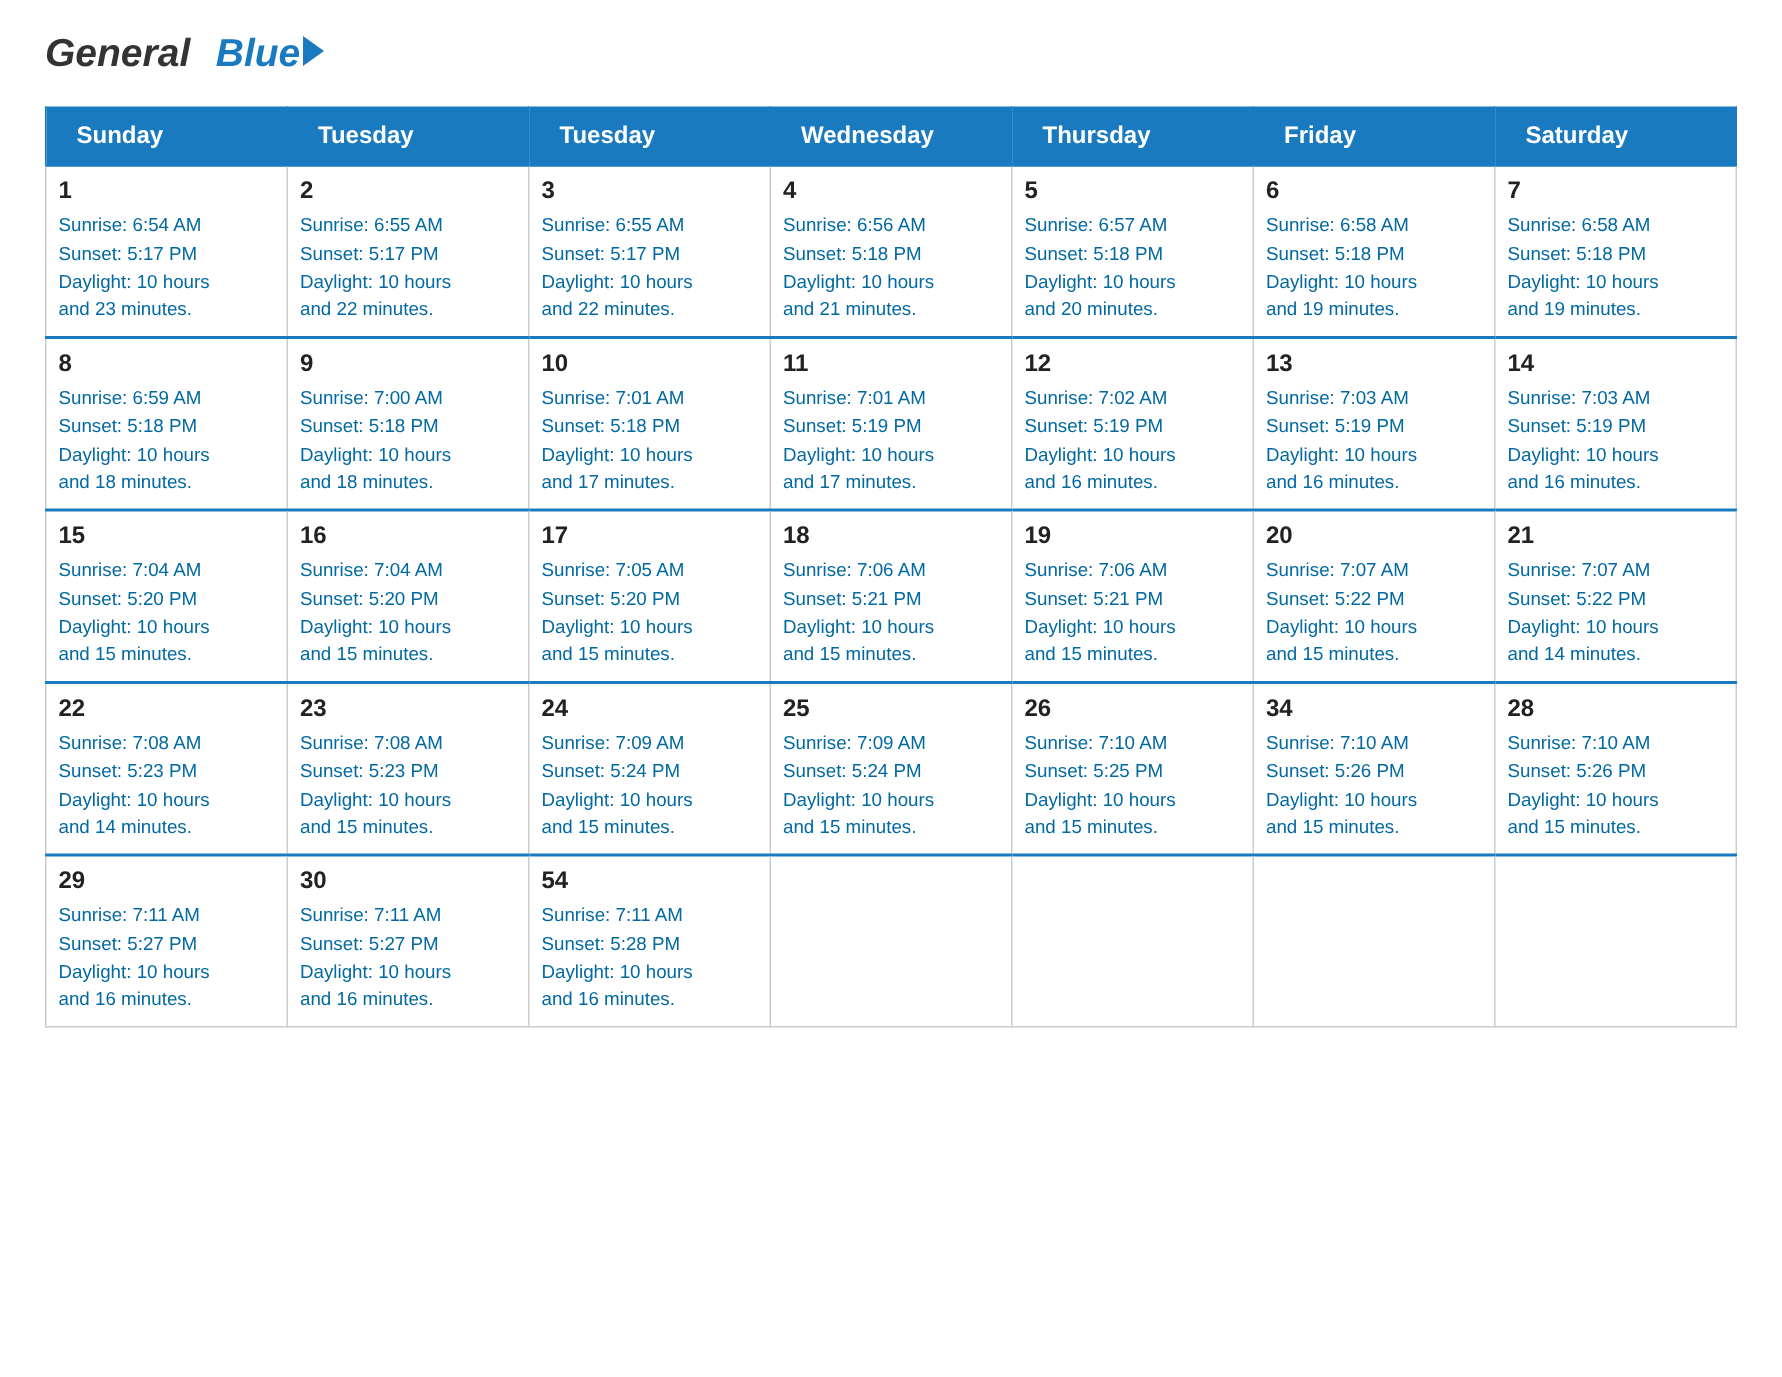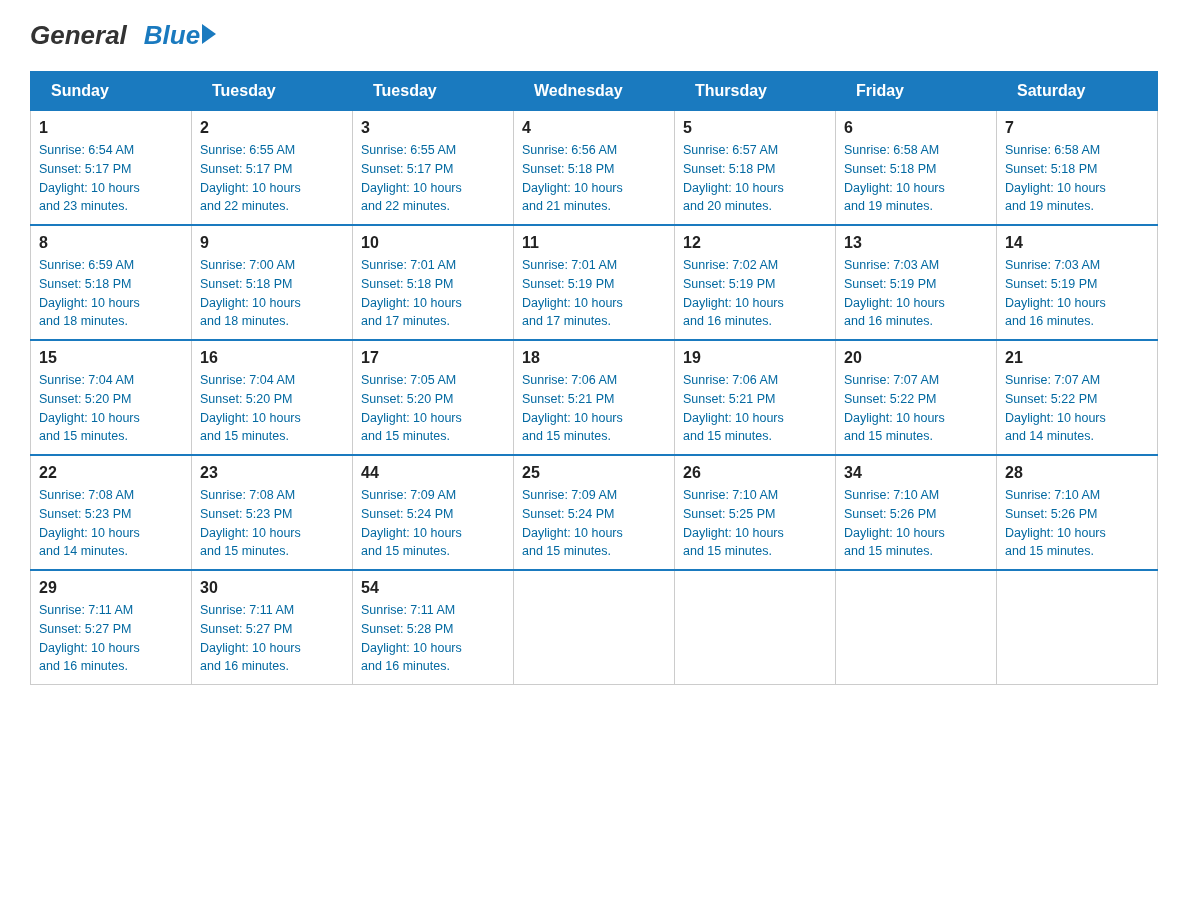--- a/index.html
+++ b/index.html
@@ -343,21 +343,21 @@
         <td>
         <div class="day-number">23</div>
         <div class="day-info">
           Sunrise: 7:08 AM<br>
           Sunset: 5:23 PM<br>
           Daylight: 10 hours<br>
           and 15 minutes.
         </div>
       </td>
         <td>
-        <div class="day-number">44</div>
+        <div class="day-number">24</div>
         <div class="day-info">
           Sunrise: 7:09 AM<br>
           Sunset: 5:24 PM<br>
           Daylight: 10 hours<br>
           and 15 minutes.
         </div>
       </td>
         <td>
         <div class="day-number">25</div>
         <div class="day-info">

